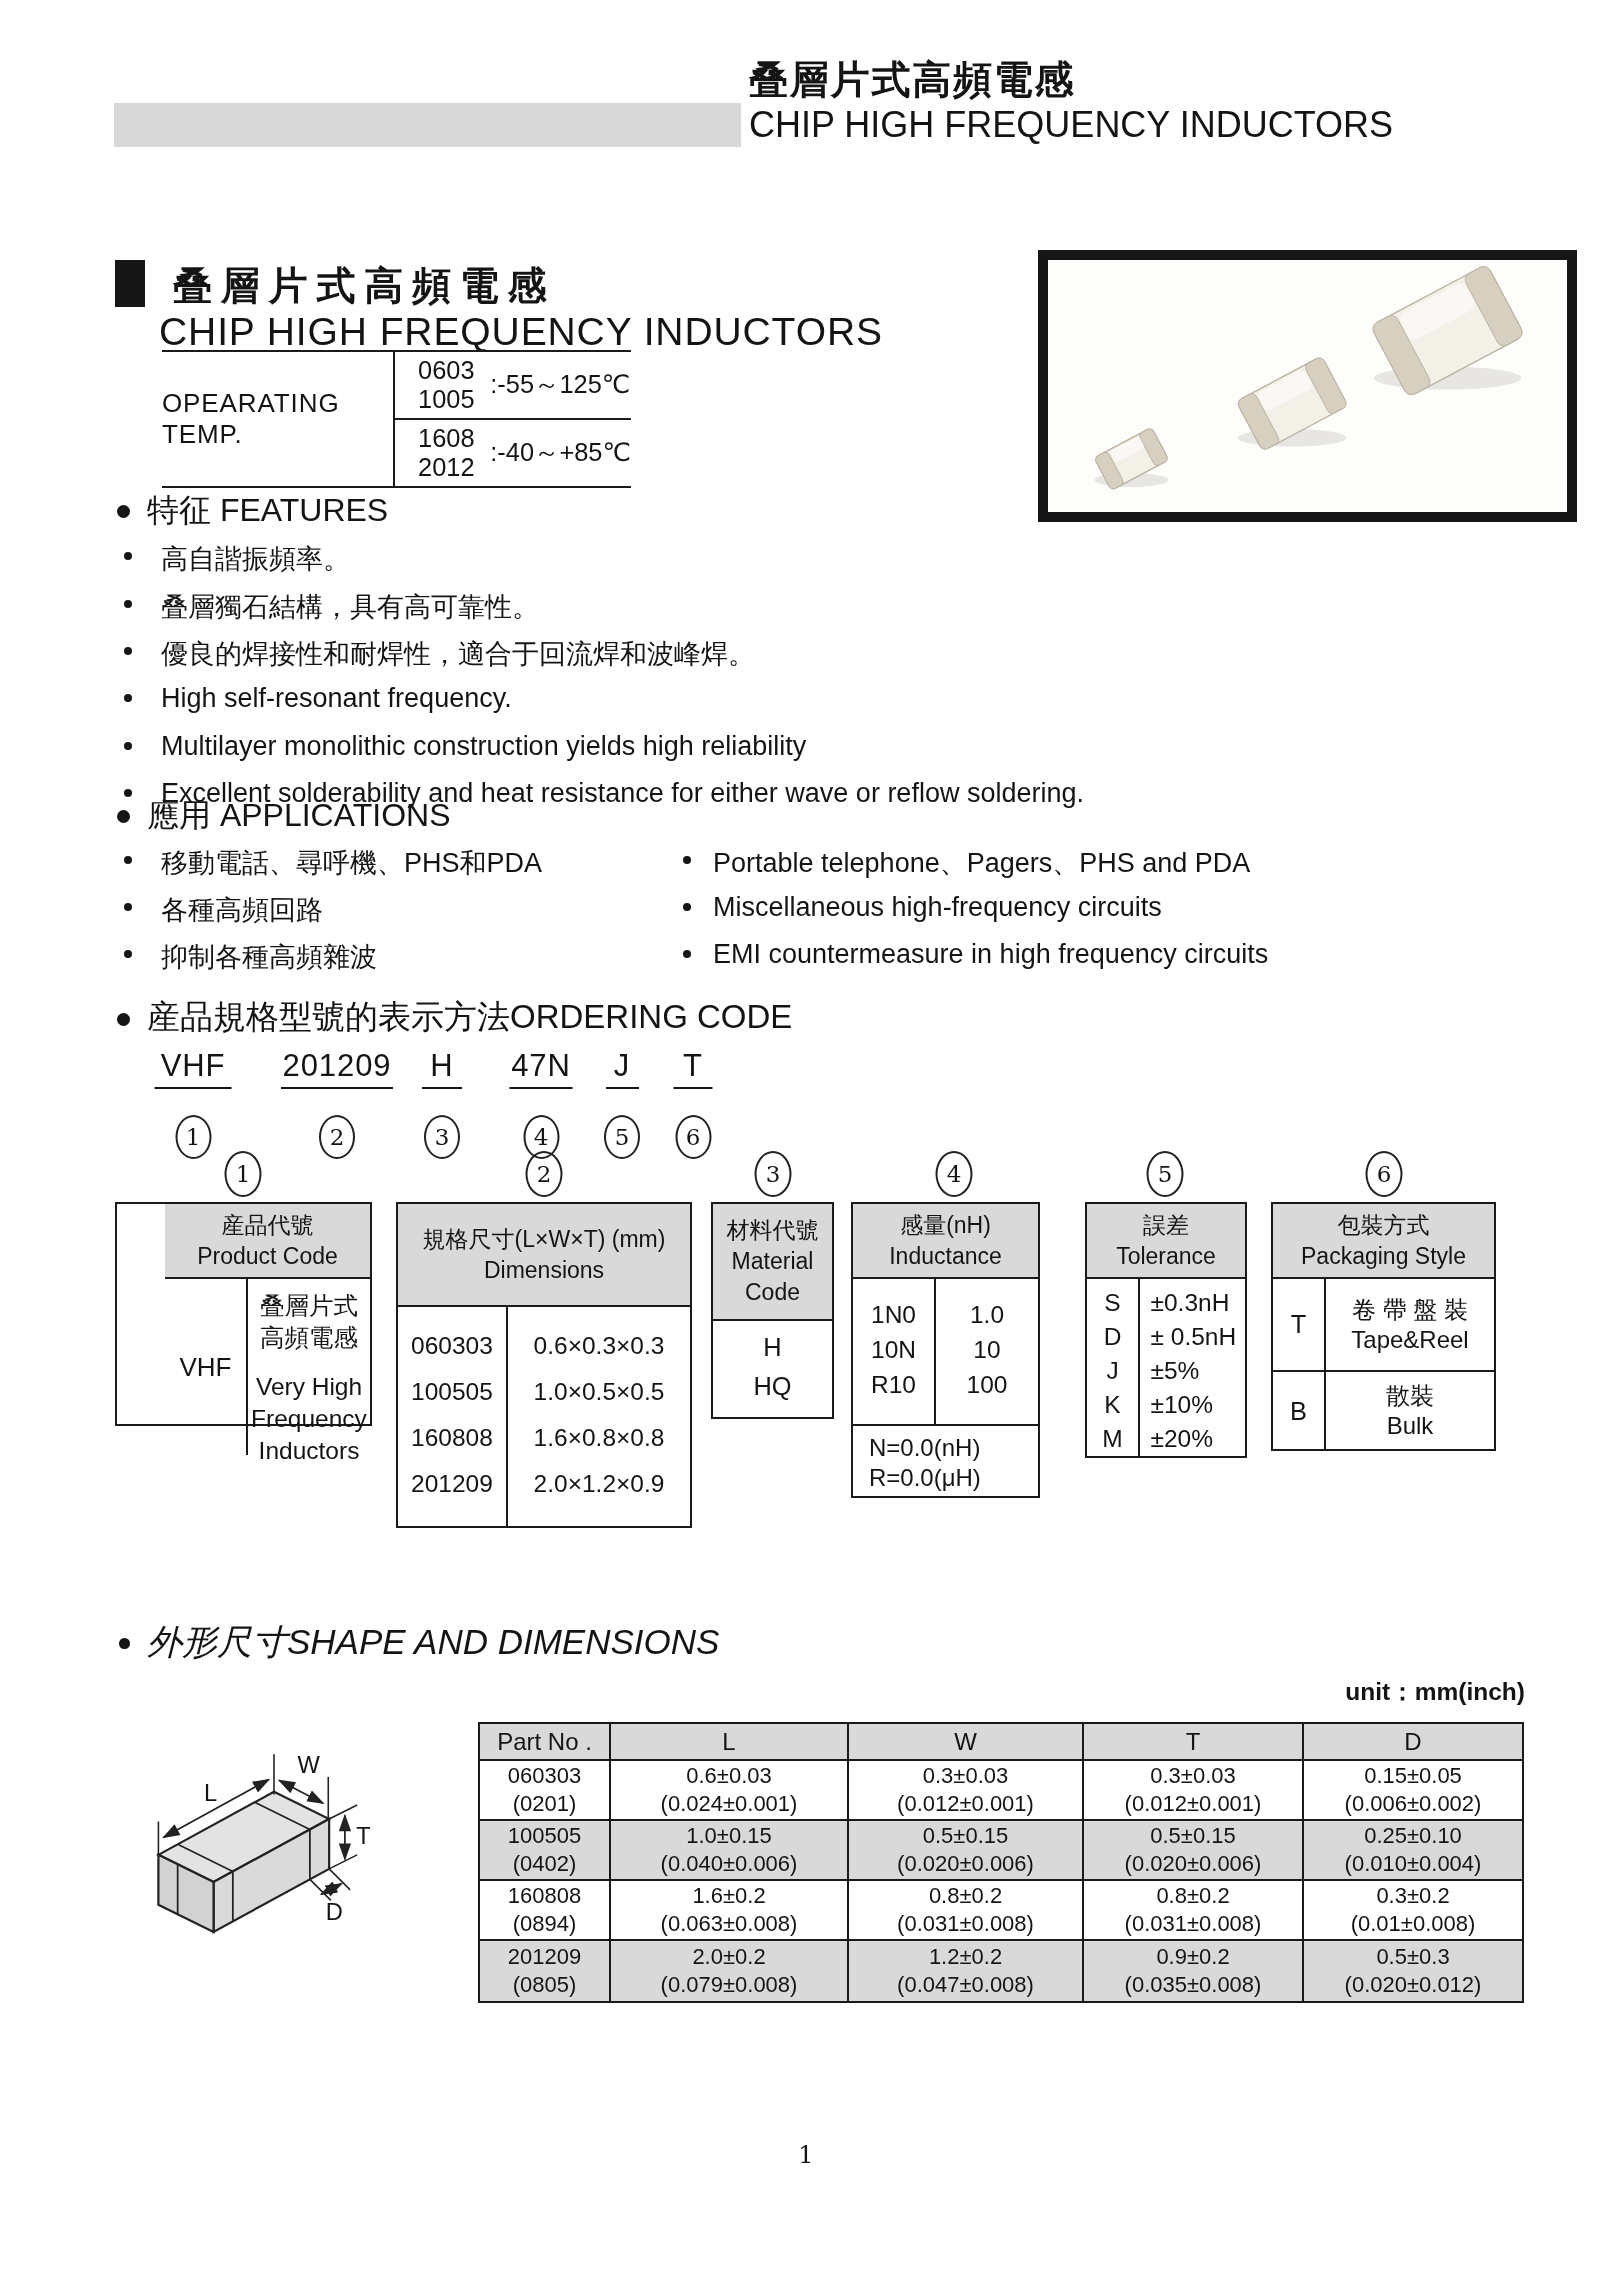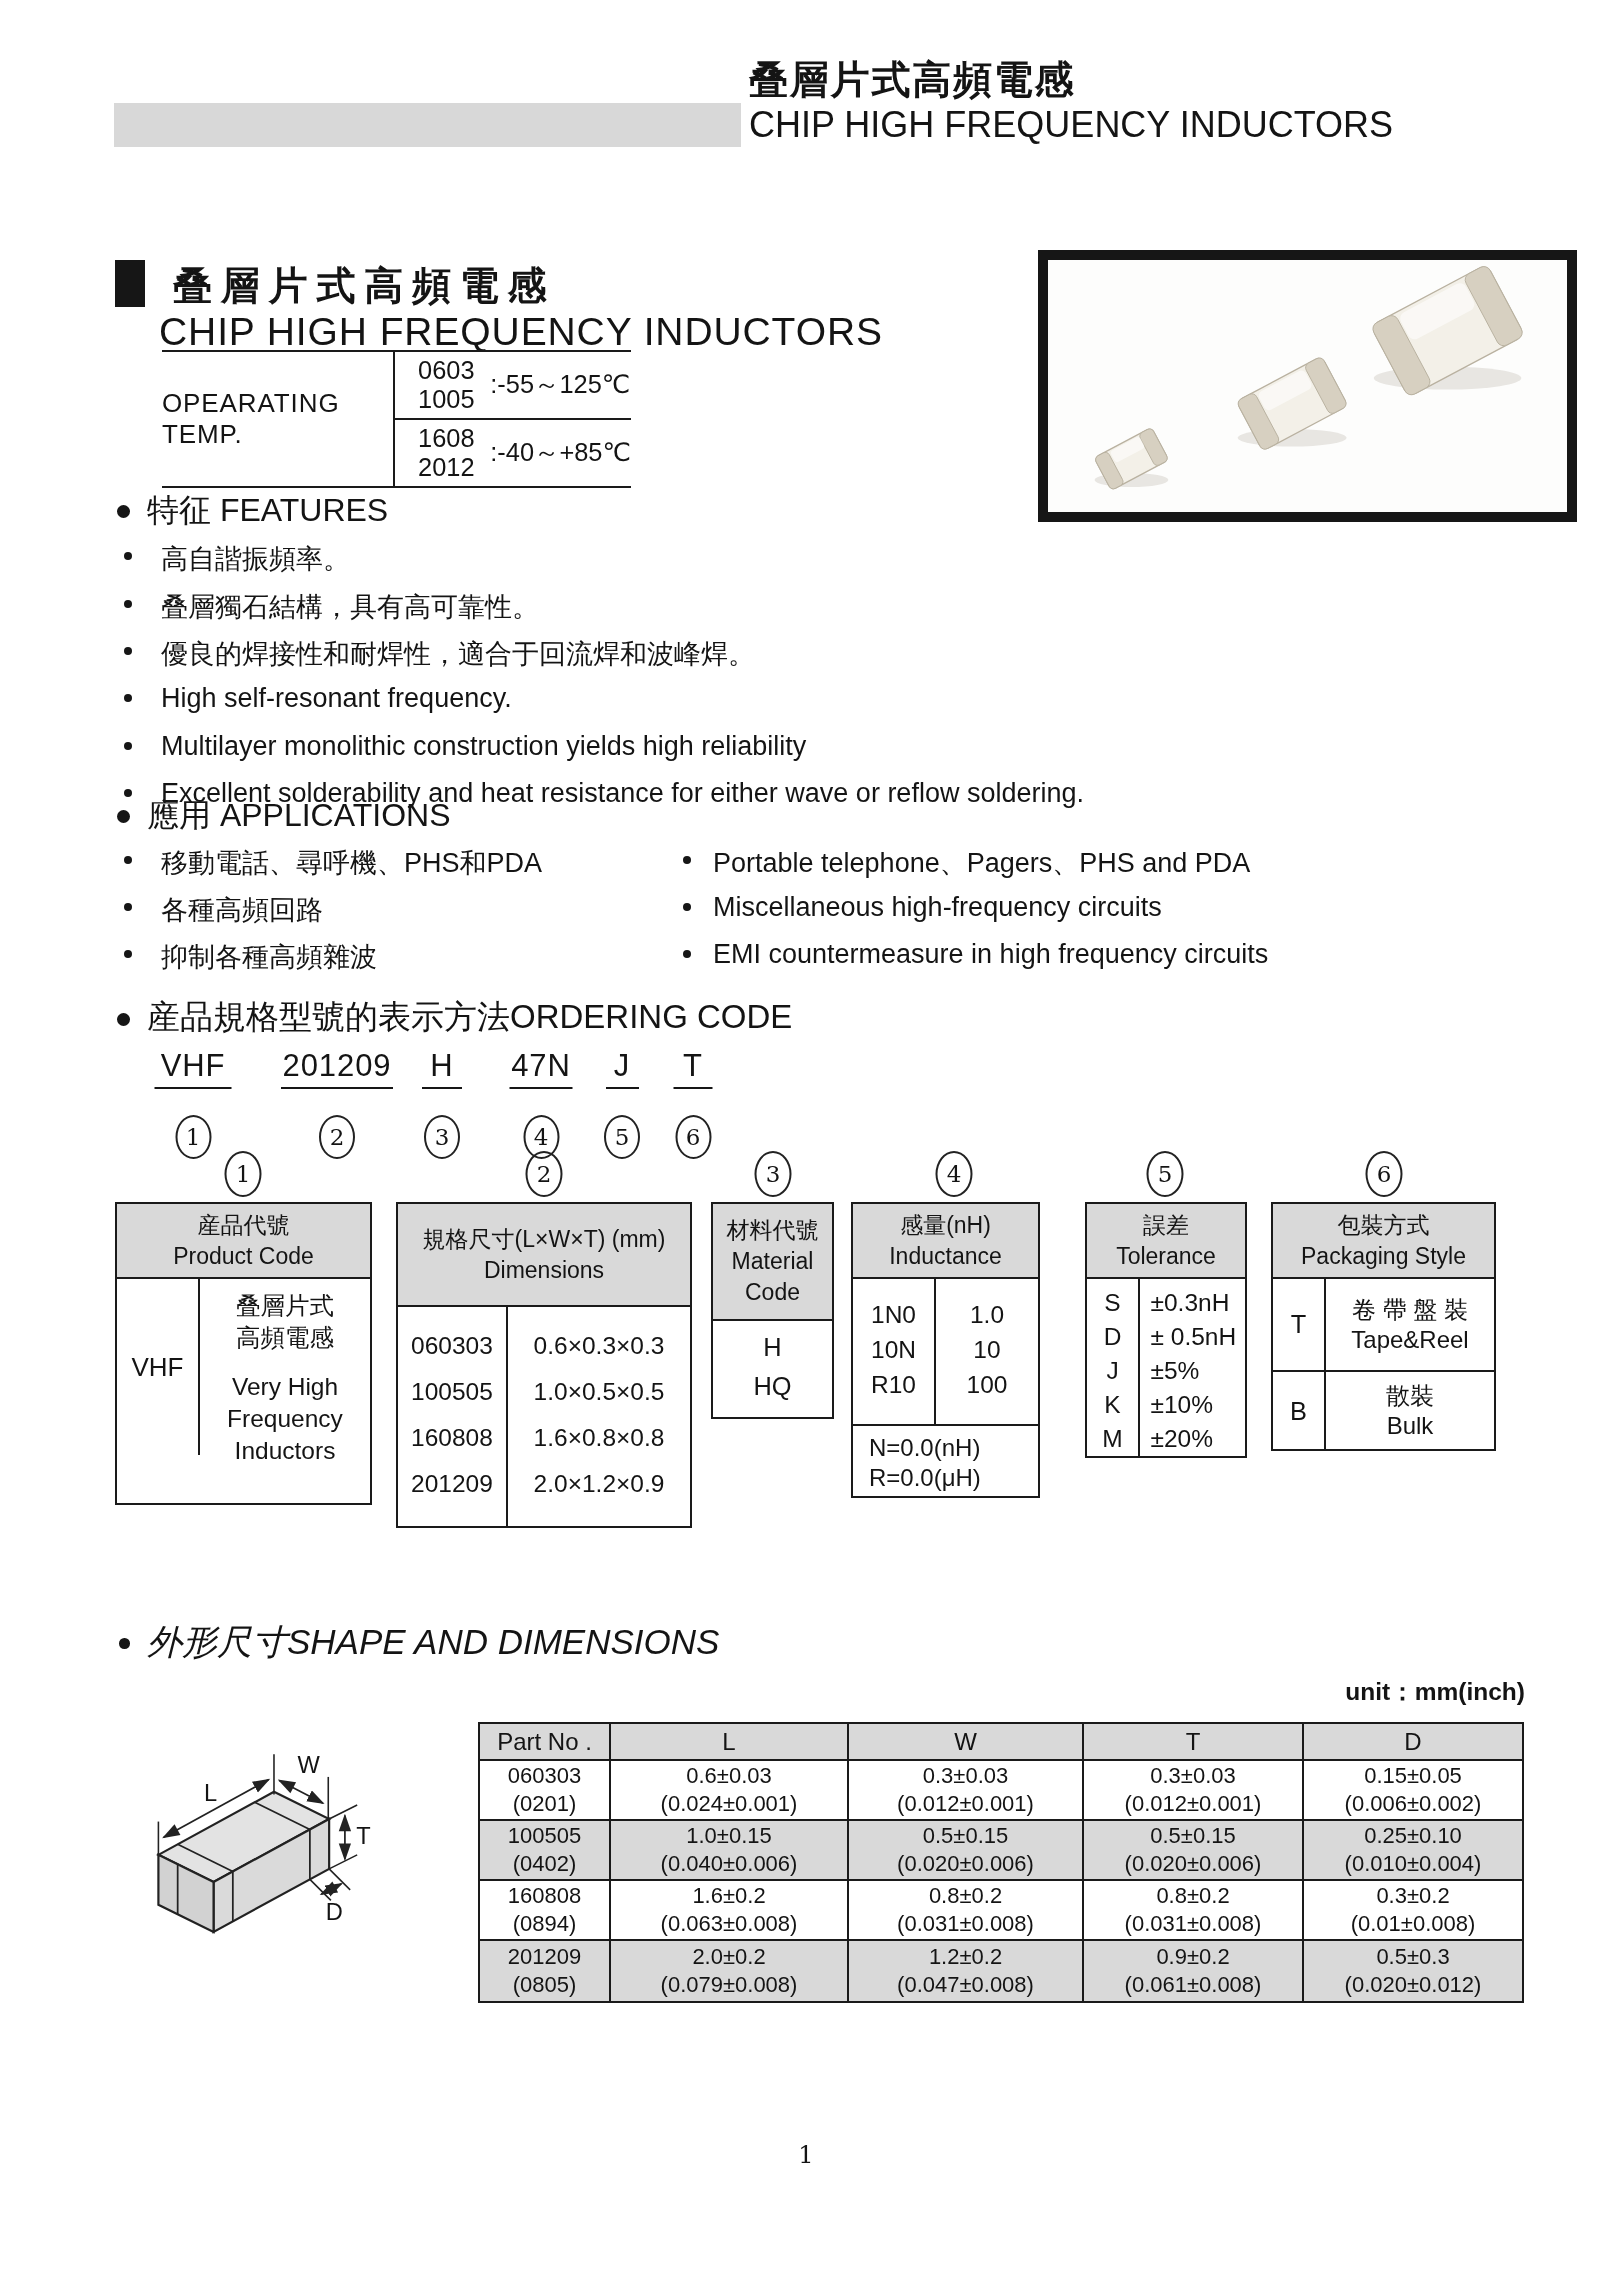--- a/index.html
+++ b/index.html
@@ -62,21 +62,21 @@
   .cpart .circ{margin-top:10.5px;}
   .r2{position:absolute;top:1151px;transform:translateX(-50%);}
   .r2 .circ{width:33px;height:42px;}
   .r20{left:243px;} .r21{left:544px;} .r22{left:773px;} .r23{left:954px;} .r24{left:1165px;} .r25{left:1384px;}
 
   
   .tbl{position:absolute;border:2.6px solid #1a1a1a;background:#fff;box-sizing:border-box;color:#141414;}
   .thead{background:#d9d9d9;border-bottom:2.6px solid #1a1a1a;display:flex;flex-direction:column;
          justify-content:center;align-items:center;text-align:center;box-sizing:border-box;}
   .thead div{font-size:23px;line-height:31px;white-space:nowrap;}
-  #t1{left:115px;top:1202px;width:257px;height:303px;}
+  #t1{left:115px;top:1202px;width:257px;height:224px;padding-left:48px;}
   #t1 .thead{height:75px;}
   #t1 .tbody{display:flex;height:176px;}
   #t1 .code-cell{width:83px;border-right:2.6px solid #1a1a1a;display:flex;align-items:center;
                  justify-content:center;font-size:26px;box-sizing:border-box;}
   #t1 .desc-cell{flex:1;padding-top:10.5px;text-align:center;font-size:24.5px;line-height:32px;}
   .desc-gap{height:17.5px;}
   #t2{left:396px;top:1202px;width:296px;height:326px;}
   #t2 .thead{height:103px;}
   #t2 .tbody{display:flex;height:220px;}
   #t2 .col-codes{width:110px;border-right:2.6px solid #1a1a1a;padding-top:16px;text-align:center;
@@ -504,21 +504,21 @@
       <div class="dt-cell">
           <span>2.0±0.2</span>
           <span>(0.079±0.008)</span>
         </div>
       <div class="dt-cell">
           <span>1.2±0.2</span>
           <span>(0.047±0.008)</span>
         </div>
       <div class="dt-cell">
           <span>0.9±0.2</span>
-          <span>(0.061±0.008)</span>
+          <span>(0.035±0.008)</span>
         </div>
       <div class="dt-cell">
           <span>0.5±0.3</span>
           <span>(0.020±0.012)</span>
         </div>
     </div>
   </div>
 
   <div class="abs" id="pagenum">1</div>
 

